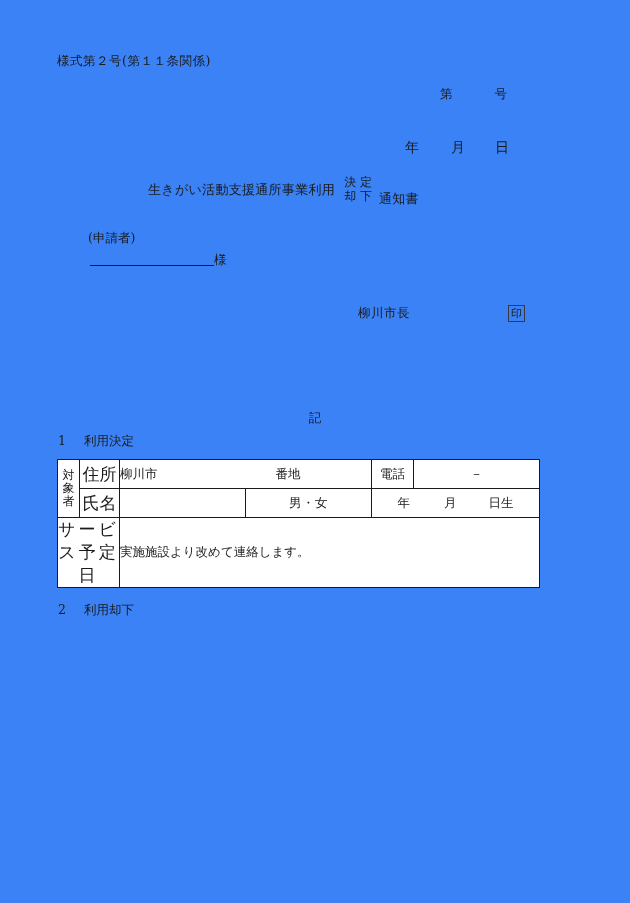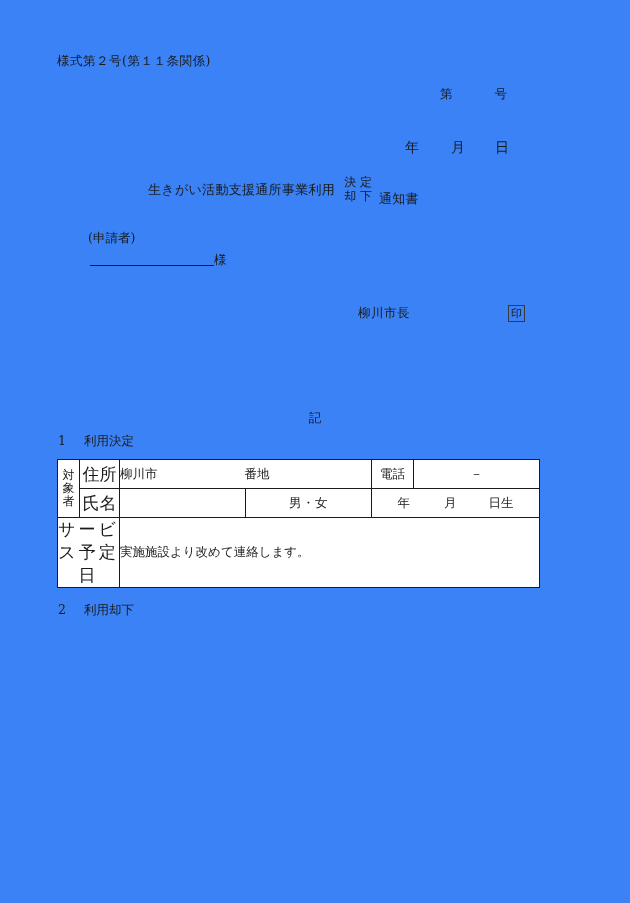--- a/index.html
+++ b/index.html
@@ -179,21 +179,21 @@
     padding: 2px 0;
   }
   td.cell-target-label span { display: block; }
 
   td.cell-key {
     width: 40px;
     text-align: center;
     font-size: 17px;
   }
   td.cell-addr { padding-left: 7px; text-align: left; }
-  td.cell-addr .banchi { display: inline-block; margin-left: 87px; }
+  td.cell-addr .banchi { display: inline-block; margin-left: 118px; }
   td.cell-tel-key { width: 42px; text-align: center; }
   td.cell-tel-val { text-align: center; }
   td.cell-name-val { }
   td.cell-sex { width: 60px; text-align: center; letter-spacing: 0.5px; }
   td.cell-birth { text-align: center; }
   td.cell-birth .sp-md { display: inline-block; width: 34px; }
   td.cell-birth .sp-sm { display: inline-block; width: 32px; }
 
   td.cell-service-key {
     width: 104px;

